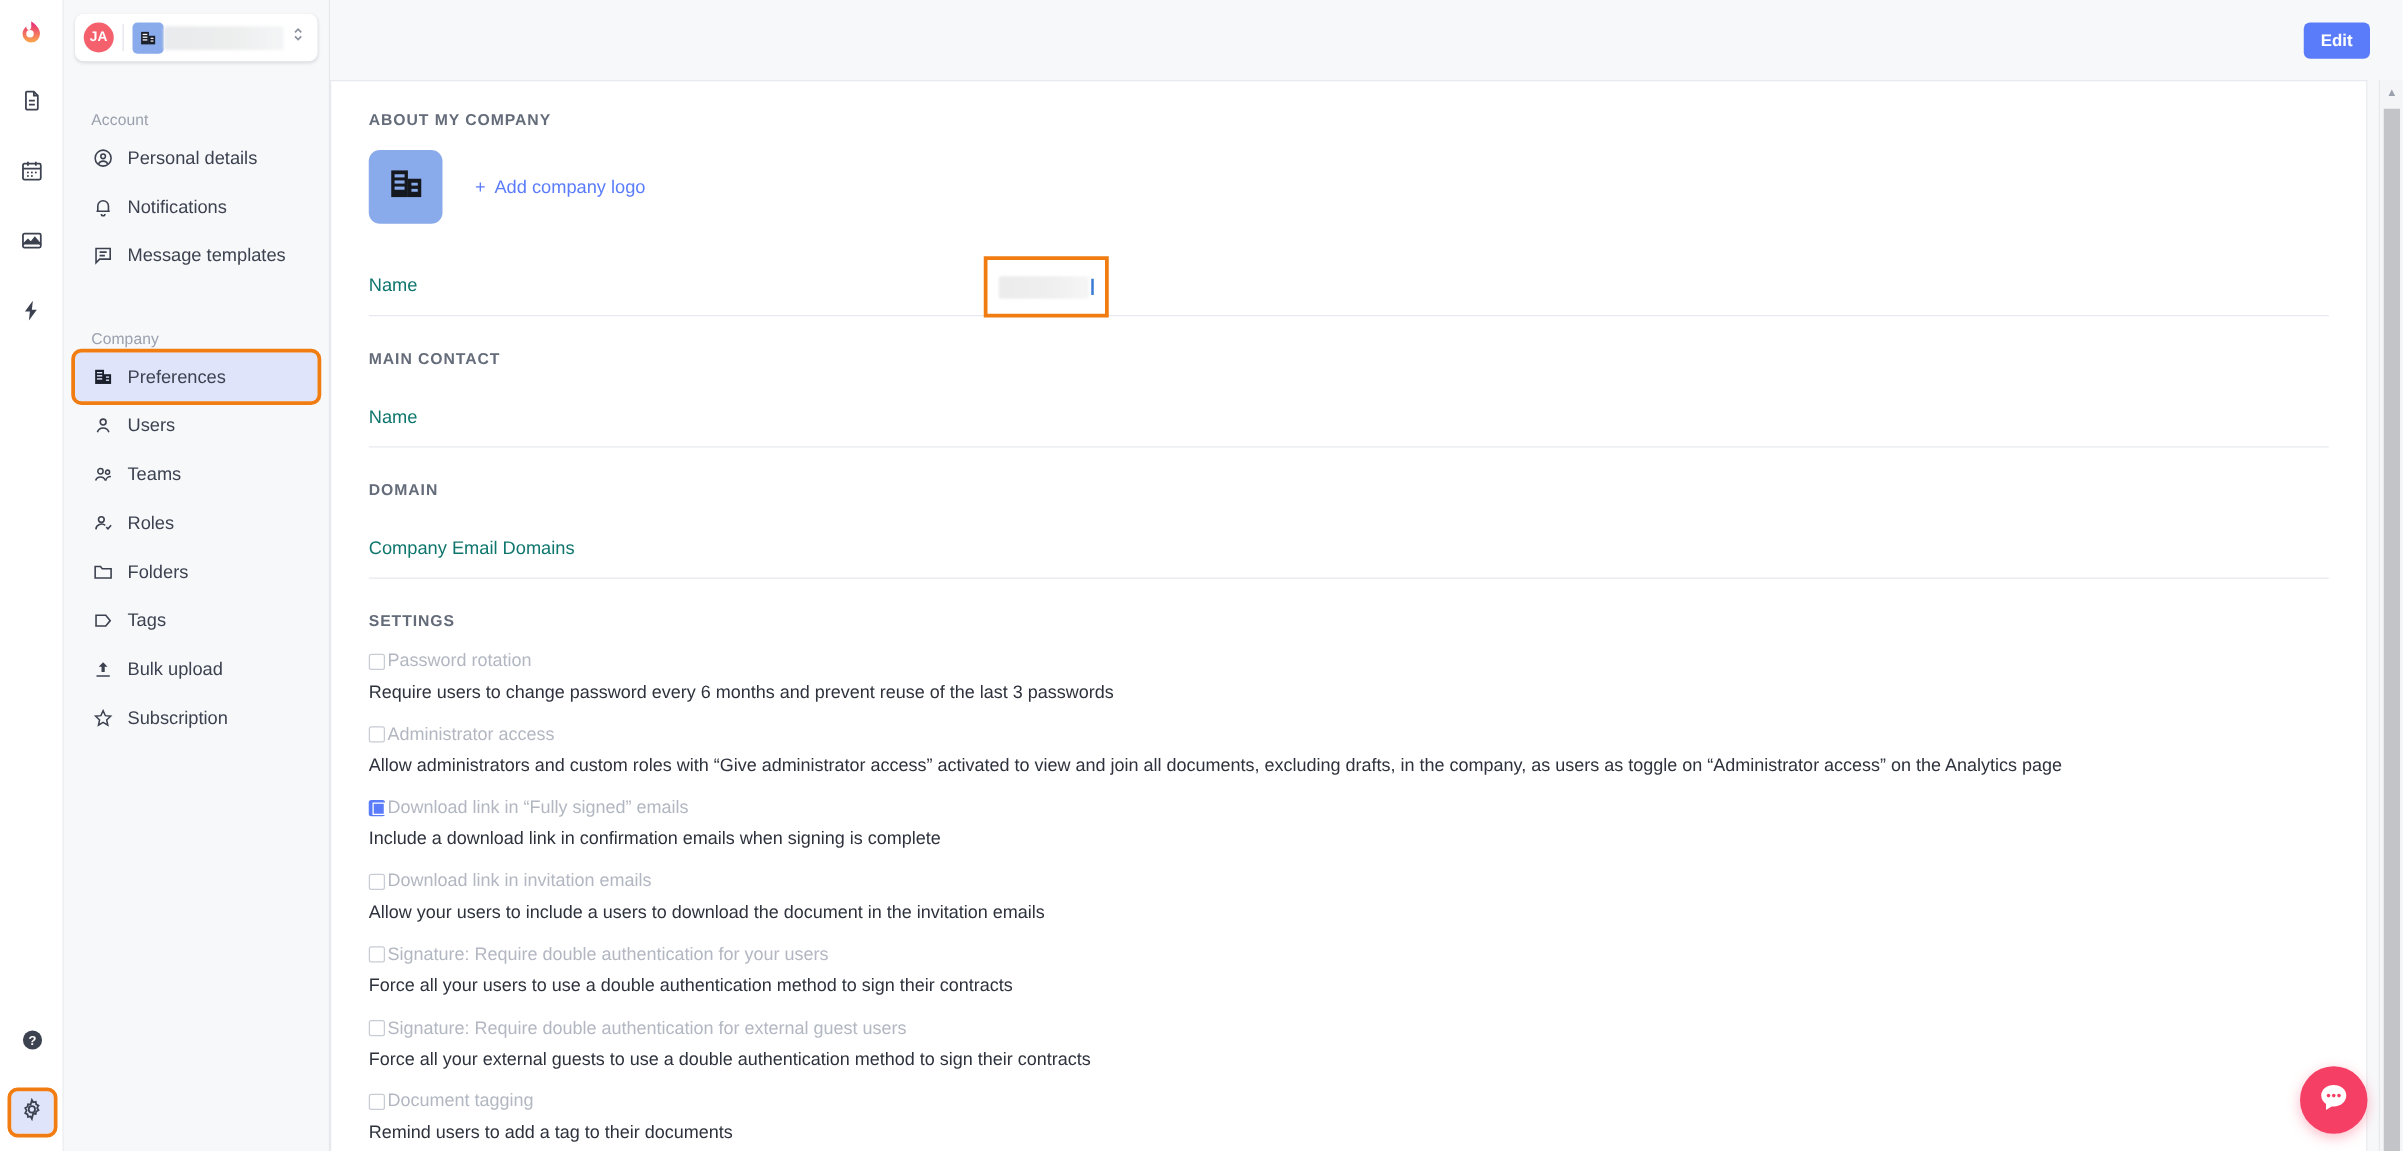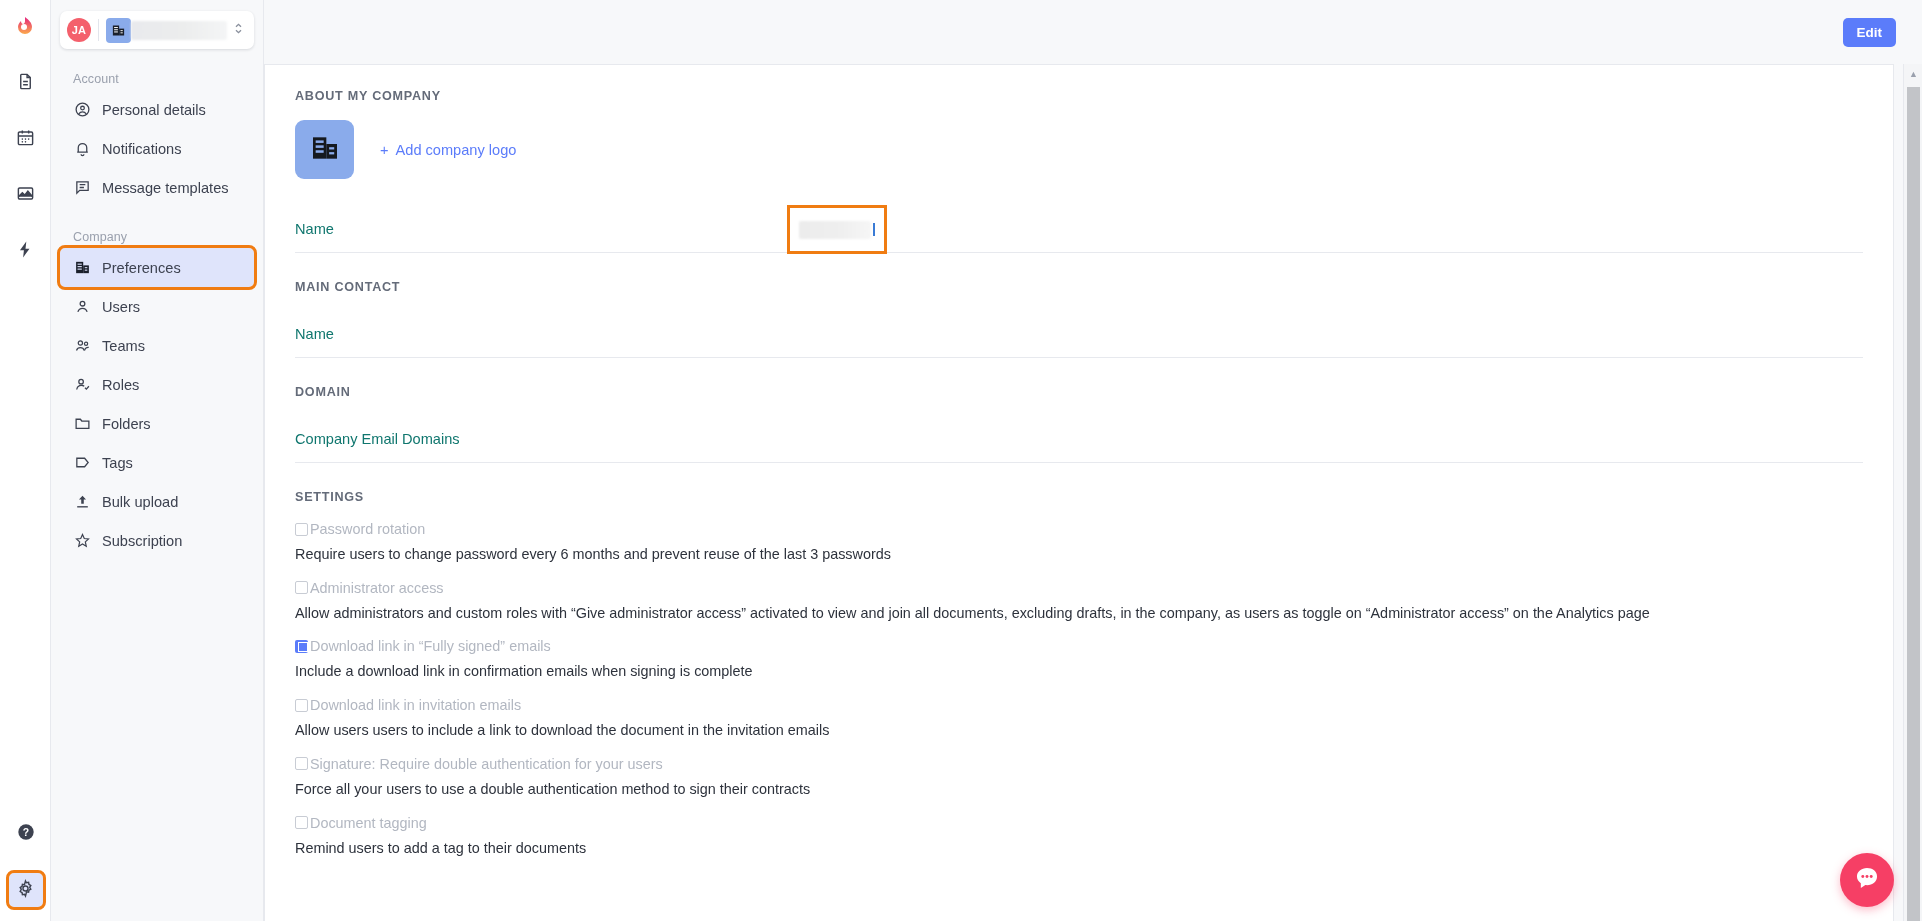--- a/index.html
+++ b/index.html
@@ -56,21 +56,21 @@
   }
   .acct-redact {
     flex: 1 1 auto; height: 19px; margin-left: 0px;
     background: linear-gradient(90deg,#e9eaed 0%,#eceded 55%,#f4f5f6 100%);
     border-radius: 2px; filter: blur(1.1px);
   }
   .acct-caret { flex: 0 0 12px; margin-left: 6px; color: #8a909d; }
 
   .nav-group-label {
     font-size: 12.5px; color: #9aa0ad; padding: 0 0 0 22px;
-    margin-top: 23px; margin-bottom: 4px; letter-spacing: .1px;
+    margin-top: 40px; margin-bottom: 4px; letter-spacing: .1px;
   }
   .nav-item {
     display: flex; align-items: center; gap: 11px;
     height: 39px; margin: 0 9px; padding-left: 13px;
     font-size: 14.6px; color: #3d4250; cursor: pointer; border-radius: 5px;
   }
   .nav-item .ni-icon { width: 18px; height: 18px; display:flex; align-items:center; justify-content:center; color:#3d4250; flex:0 0 18px; }
   .nav-item.selected { background: #dfe4fb; outline: 3px solid #f07c12; text-align: right; }
 
   
@@ -453,31 +453,38 @@
             <span class="setting-name">Download link in “Fully signed” emails</span>
           </div>
           <div class="setting-desc">Include a download link in confirmation emails when signing is complete</div>
         </div>
 
         <div class="setting-block">
           <div class="setting-head">
             <span class="cb"></span>
             <span class="setting-name">Download link in invitation emails</span>
           </div>
-          <div class="setting-desc">Allow users users to include a link to download the document in the invitation emails</div>
+          <div class="setting-desc">Allow your users to include a users to download the document in the invitation emails</div>
         </div>
 
         <div class="setting-block">
           <div class="setting-head">
             <span class="cb"></span>
             <span class="setting-name">Signature: Require double authentication for your users</span>
           </div>
           <div class="setting-desc">Force all your users to use a double authentication method to sign their contracts</div>
         </div>
 
+        <div class="setting-block">
+          <div class="setting-head">
+            <span class="cb"></span>
+            <span class="setting-name">Signature: Require double authentication for external guest users</span>
+          </div>
+          <div class="setting-desc">Force all your external guests to use a double authentication method to sign their contracts</div>
+        </div>
 
         <div class="setting-block">
           <div class="setting-head">
             <span class="cb"></span>
             <span class="setting-name">Document tagging</span>
           </div>
           <div class="setting-desc">Remind users to add a tag to their documents</div>
         </div>
 
       </div>

